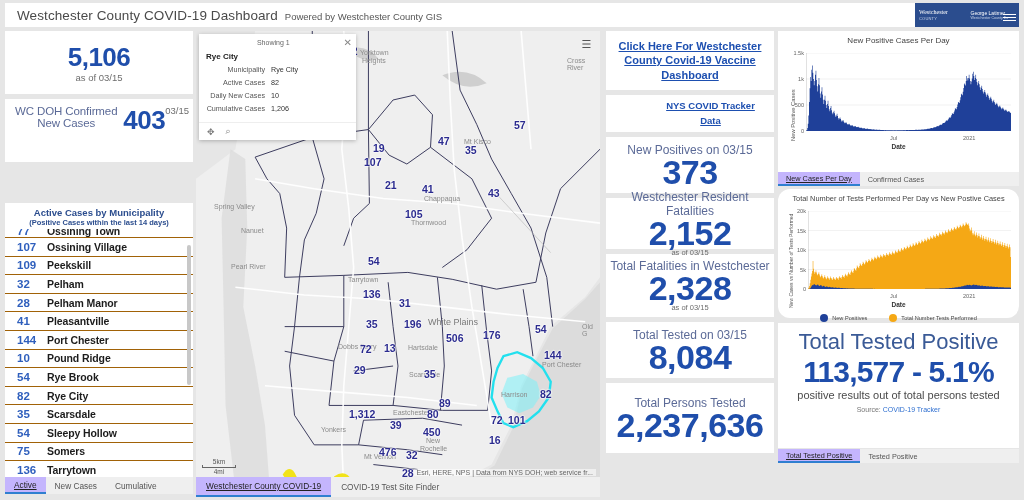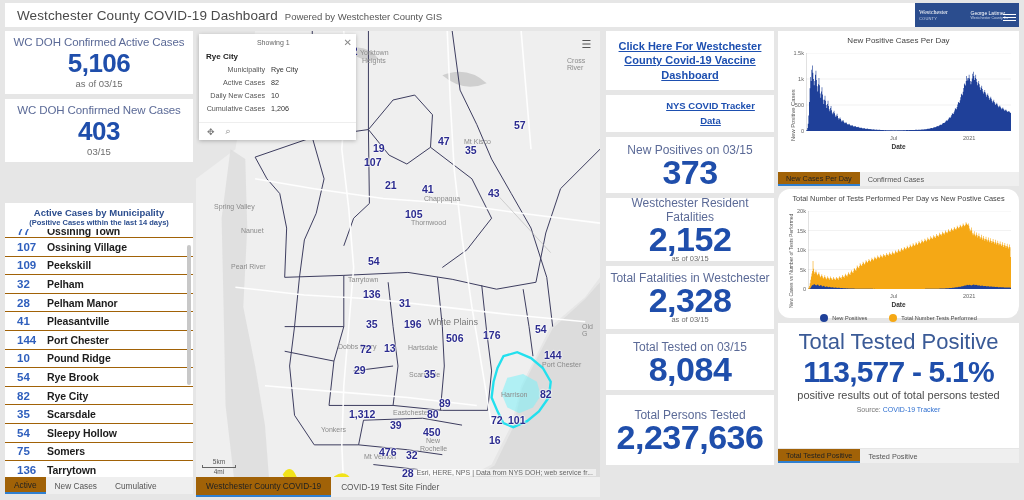--- a/index.html
+++ b/index.html
@@ -49,21 +49,21 @@
     display: flex; align-items: center; height: 18.6px;
     border-bottom: 1px solid #a16207; padding-left: 12px;
   }
   .muni-row.clipped { height: 9px; overflow: hidden; align-items: flex-end; }
   .muni-num { width: 30px; font-size: 11.5px; color: #2f5fbd; font-weight: 700; text-align: left; }
   .muni-name { font-size: 10.5px; color: #1c1c1c; font-weight: 600; letter-spacing: -.1px;}
   .scroll-track { position: absolute; right: 1px; top: 0; width: 4px; bottom: 0; background: transparent; }
   .scroll-thumb { position: absolute; right: 1px; top: 16px; width: 4px; height: 140px; background: #c8c8c8; border-radius: 2px; }
   .tabbar { display: flex; height: 17px; background: #efefef; align-items: stretch; }
   .tab { font-size: 8.3px; color: #555; padding: 0 9px; display: flex; align-items: center; background: transparent; }
-  .tab.active { background: #a16207; color: #222; border-bottom: 2px solid #2f7fd0; }
+  .tab.active { background: #c4b5fd; color: #222; border-bottom: 2px solid #2f7fd0; text-decoration: underline; }
 
   
   .map-wrap { position: absolute; left: 196px; top: 31px; right: 424px; bottom: 3px; background: #e9e9e9; overflow: hidden; }
   .map-svg { position: absolute; inset: 0; }
   .map-label { position: absolute; font-size: 10.5px; color: #2b2b8f; font-weight: 700; text-shadow: 0 0 2px #fff,0 0 2px #fff,0 0 2px #fff; }
   .map-place { position: absolute; font-size: 7px; color: #8b8b8b; font-weight: 400; }
   .map-place.big { font-size: 9px; color: #7a7a7a; }
   .map-attr { position: absolute; right: 4px; bottom: 21px; font-size: 7px; color: #666; background: rgba(255,255,255,.55); padding: 0 3px; }
   .map-scale { position: absolute; left: 6px; bottom: 22px; font-size: 6.5px; color: #555; text-align: center;}
   .map-scale .bar { width: 34px; height: 3px; border: 1px solid #666; border-top: none; }
@@ -134,26 +134,25 @@
             <i></i>
             <i></i>
           </div>
       </div>
     </div>
   </div>
 
   <div class="left-col">
 
     <div class="card stat-card" style="height:63px;display:flex;flex-direction:column;justify-content:center;">
-      <div class="stat-title">WC DOH Confirmed Active Cases</div>
       <div class="stat-value">5,106</div>
       <div class="stat-asof">as of 03/15</div>
     </div>
 
-    <div class="card stat-card" style="height:63px;display:flex;flex-direction:column;justify-content:center;">
+    <div class="card stat-card" style="height:63px;display:flex;flex-direction:row;justify-content:space-between;">
       <div class="stat-title">WC DOH Confirmed New Cases</div>
       <div class="stat-value">403</div>
       <div class="stat-asof">03/15</div>
     </div>
 
     <div class="muni-card">
       <div class="muni-head">
         <div class="muni-h1">Active Cases by Municipality</div>
         <div class="muni-h2">(Positive Cases within the last 14 days)</div>
       </div>
@@ -403,21 +402,21 @@
     </div>
     <div class="mid-card" style="height:37px;padding-left:41px;">
       <a class="link-text small" href="#">NYS COVID Tracker Data</a>
     </div>
     <div id="mid-cards">
         <div class="mid-card" style="height: 56px;">
           <div class="mid-title">New Positives on 03/15</div>
                  <div class="mid-value">373</div>
                  <div class="mid-asof"></div>
         </div>
-        <div class="mid-card" style="height: 63px;">
+        <div class="mid-card" style="height: 51px;">
           <div class="mid-title">Westchester Resident Fatalities</div>
                  <div class="mid-value">2,152</div>
                  <div class="mid-asof">as of 03/15</div>
         </div>
         <div class="mid-card" style="height: 63px;">
           <div class="mid-title">Total Fatalities in Westchester</div>
                  <div class="mid-value">2,328</div>
                  <div class="mid-asof">as of 03/15</div>
         </div>
         <div class="mid-card" style="height: 56px;">

